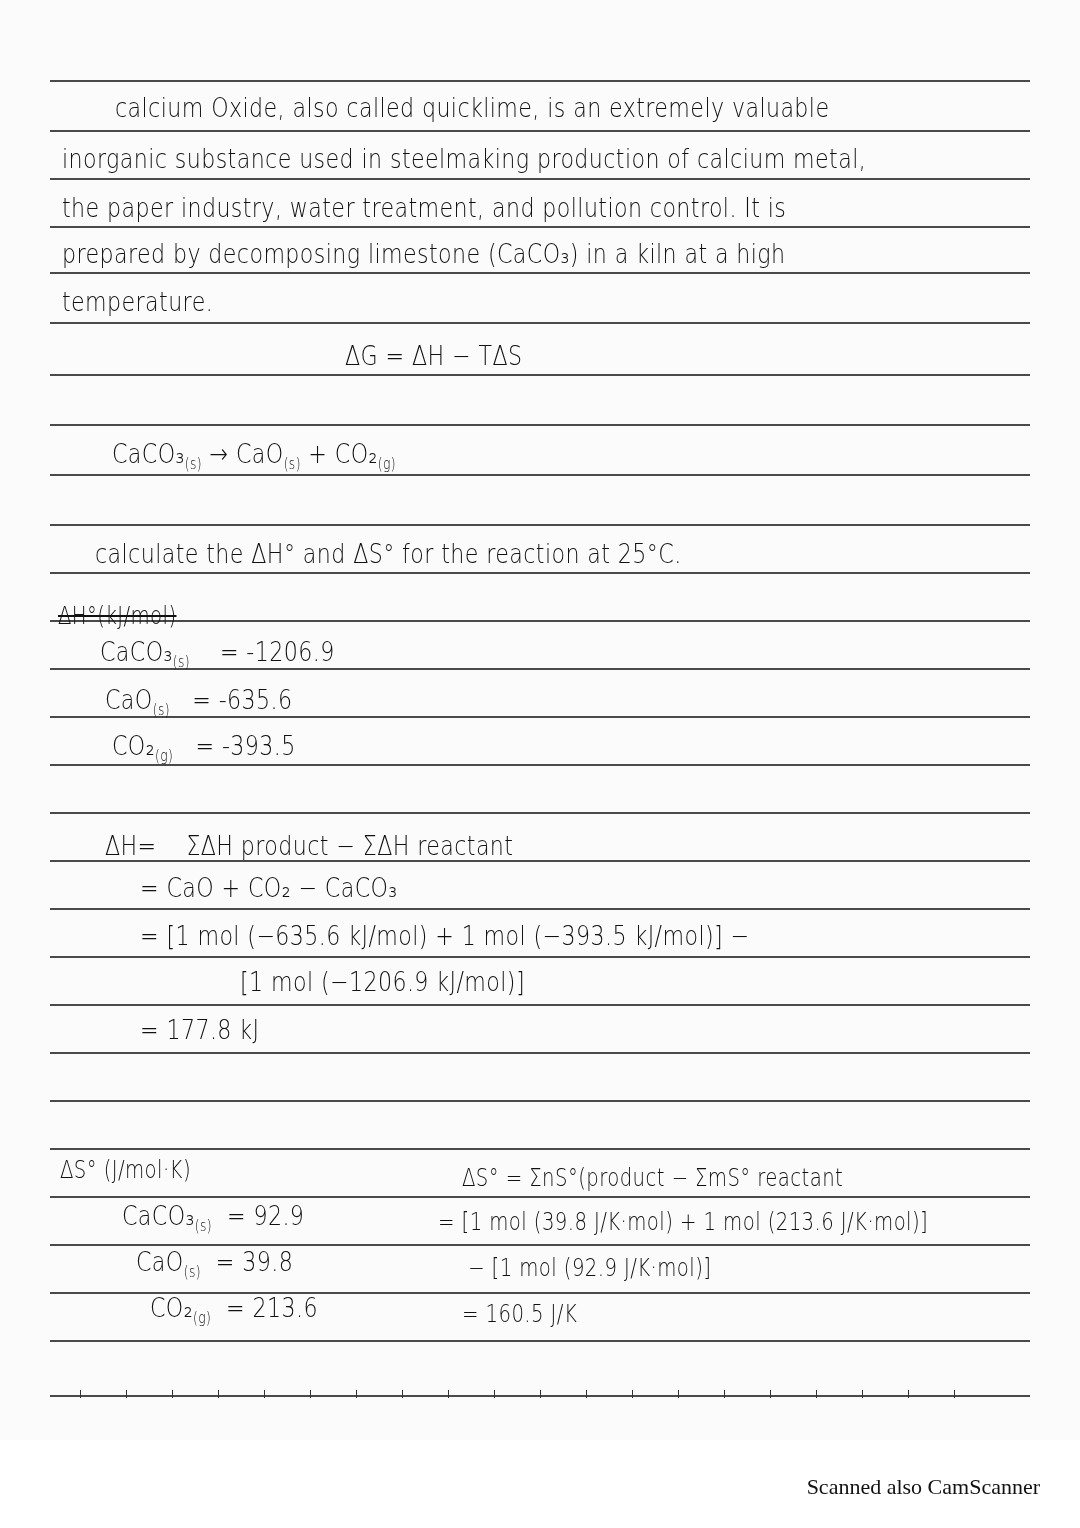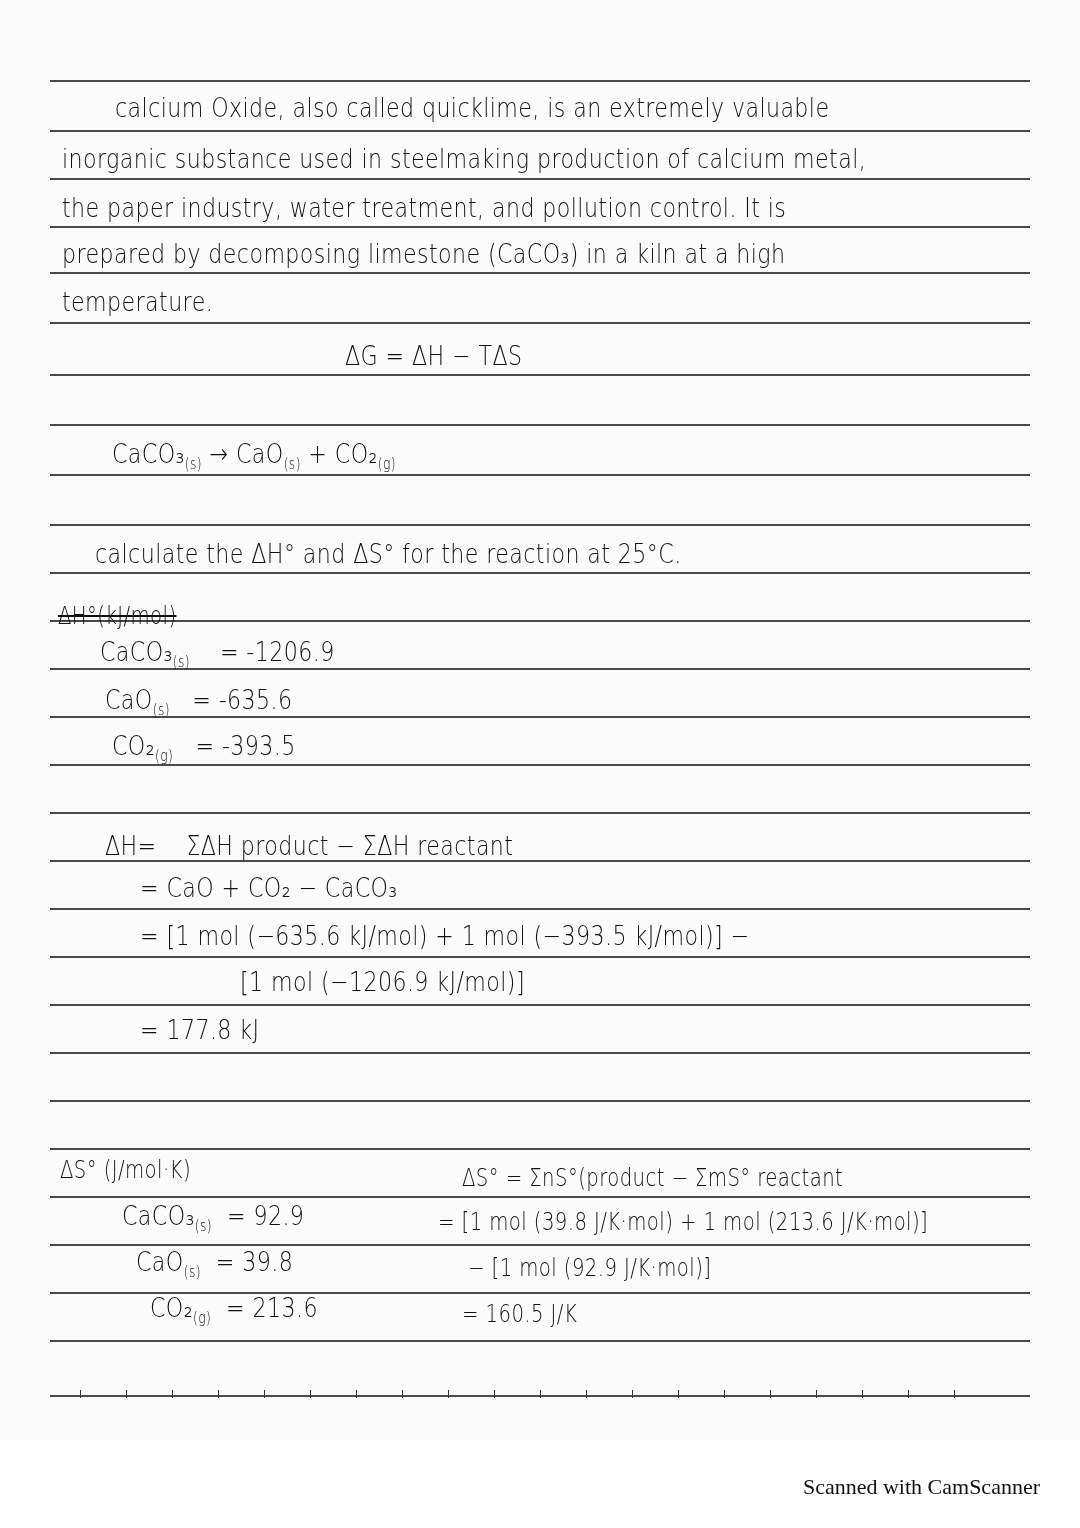--- a/index.html
+++ b/index.html
@@ -112,13 +112,13 @@
     <span>CO₂</span><sub>(g)</sub>
     &nbsp;<span>= 213.6</span>
   </div>
 
   <div class="hw small" style="left:462px; top:1164px">ΔS° = ΣnS°(product − ΣmS° reactant</div>
   <div class="hw small" style="left:438px; top:1208px">= [1 mol (39.8 J/K·mol) + 1 mol (213.6 J/K·mol)]</div>
   <div class="hw small" style="left:468px; top:1254px">− [1 mol (92.9 J/K·mol)]</div>
   <div class="hw small" style="left:462px; top:1300px">= 160.5 J/K</div>
 </div>
 
-<div class="footer">Scanned with CamScanner</div>
+<div class="footer">Scanned also CamScanner</div>
 
 </body></html>

